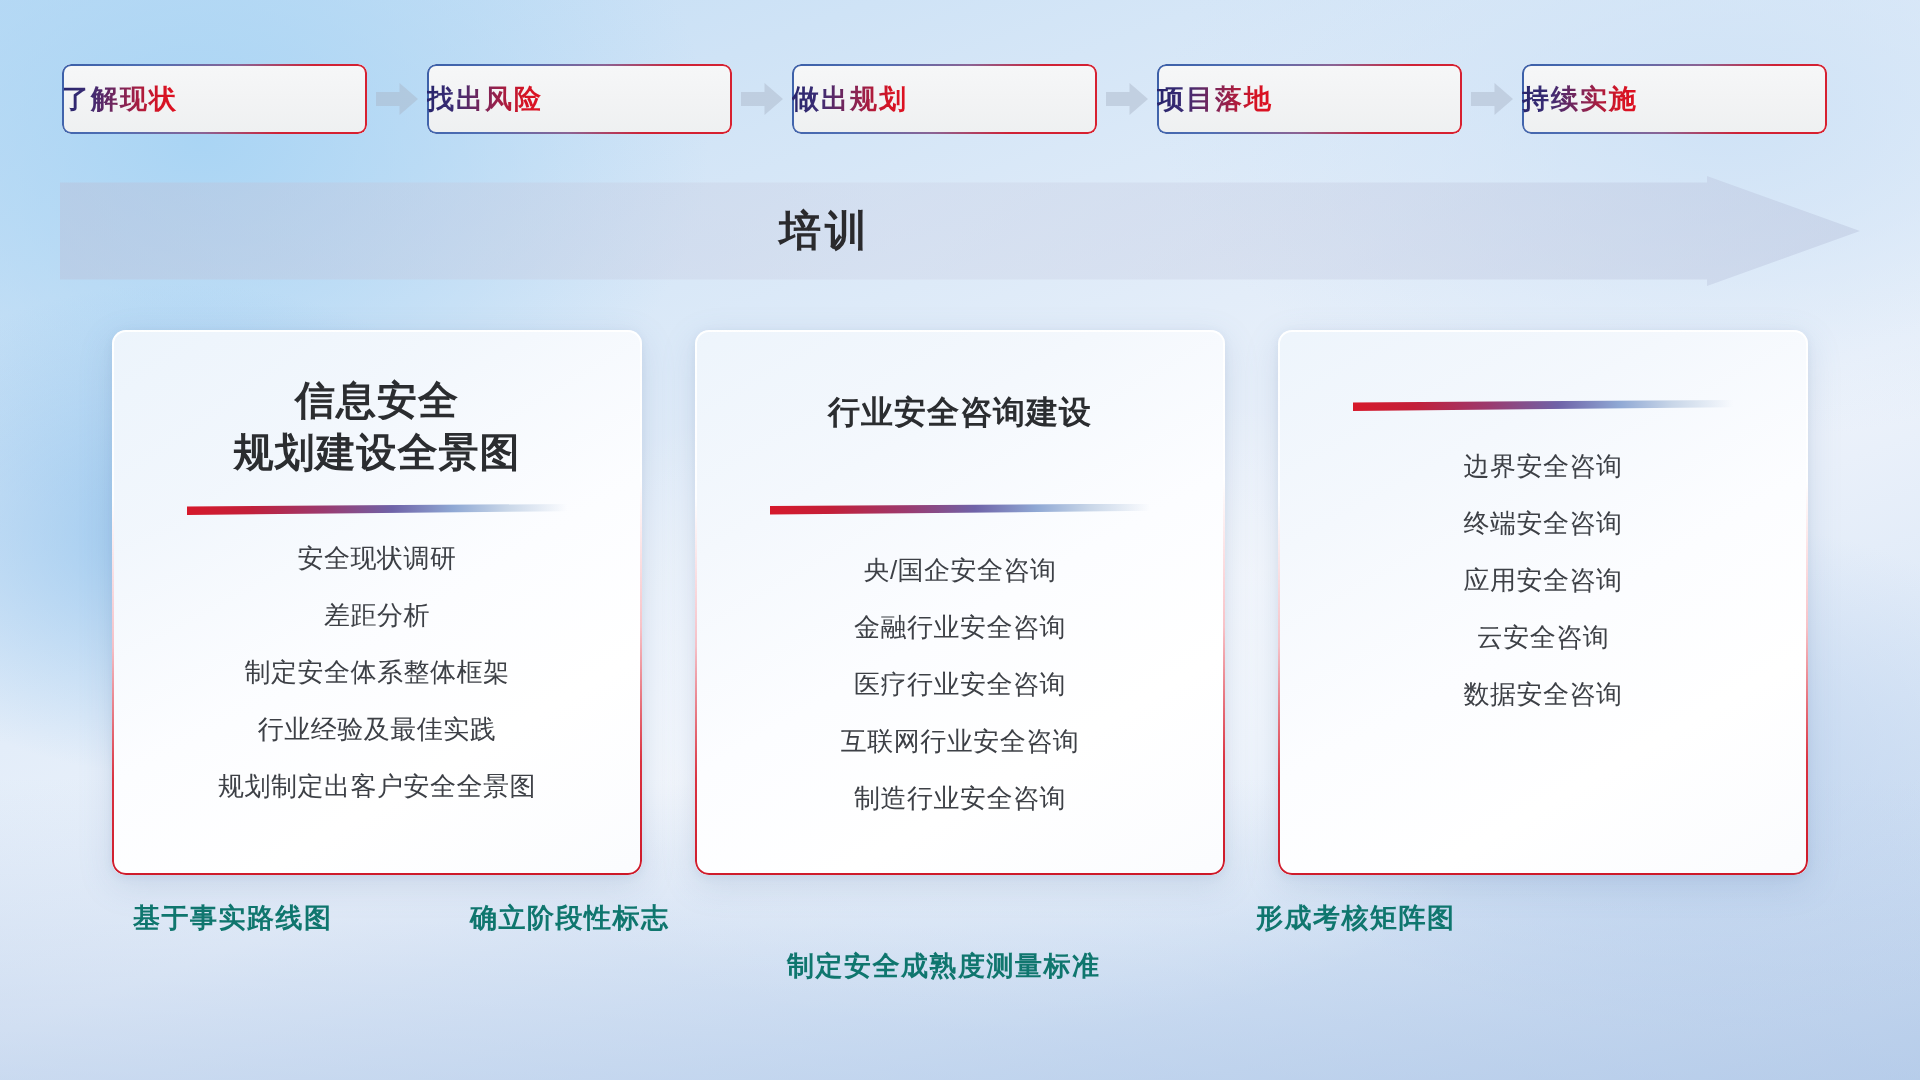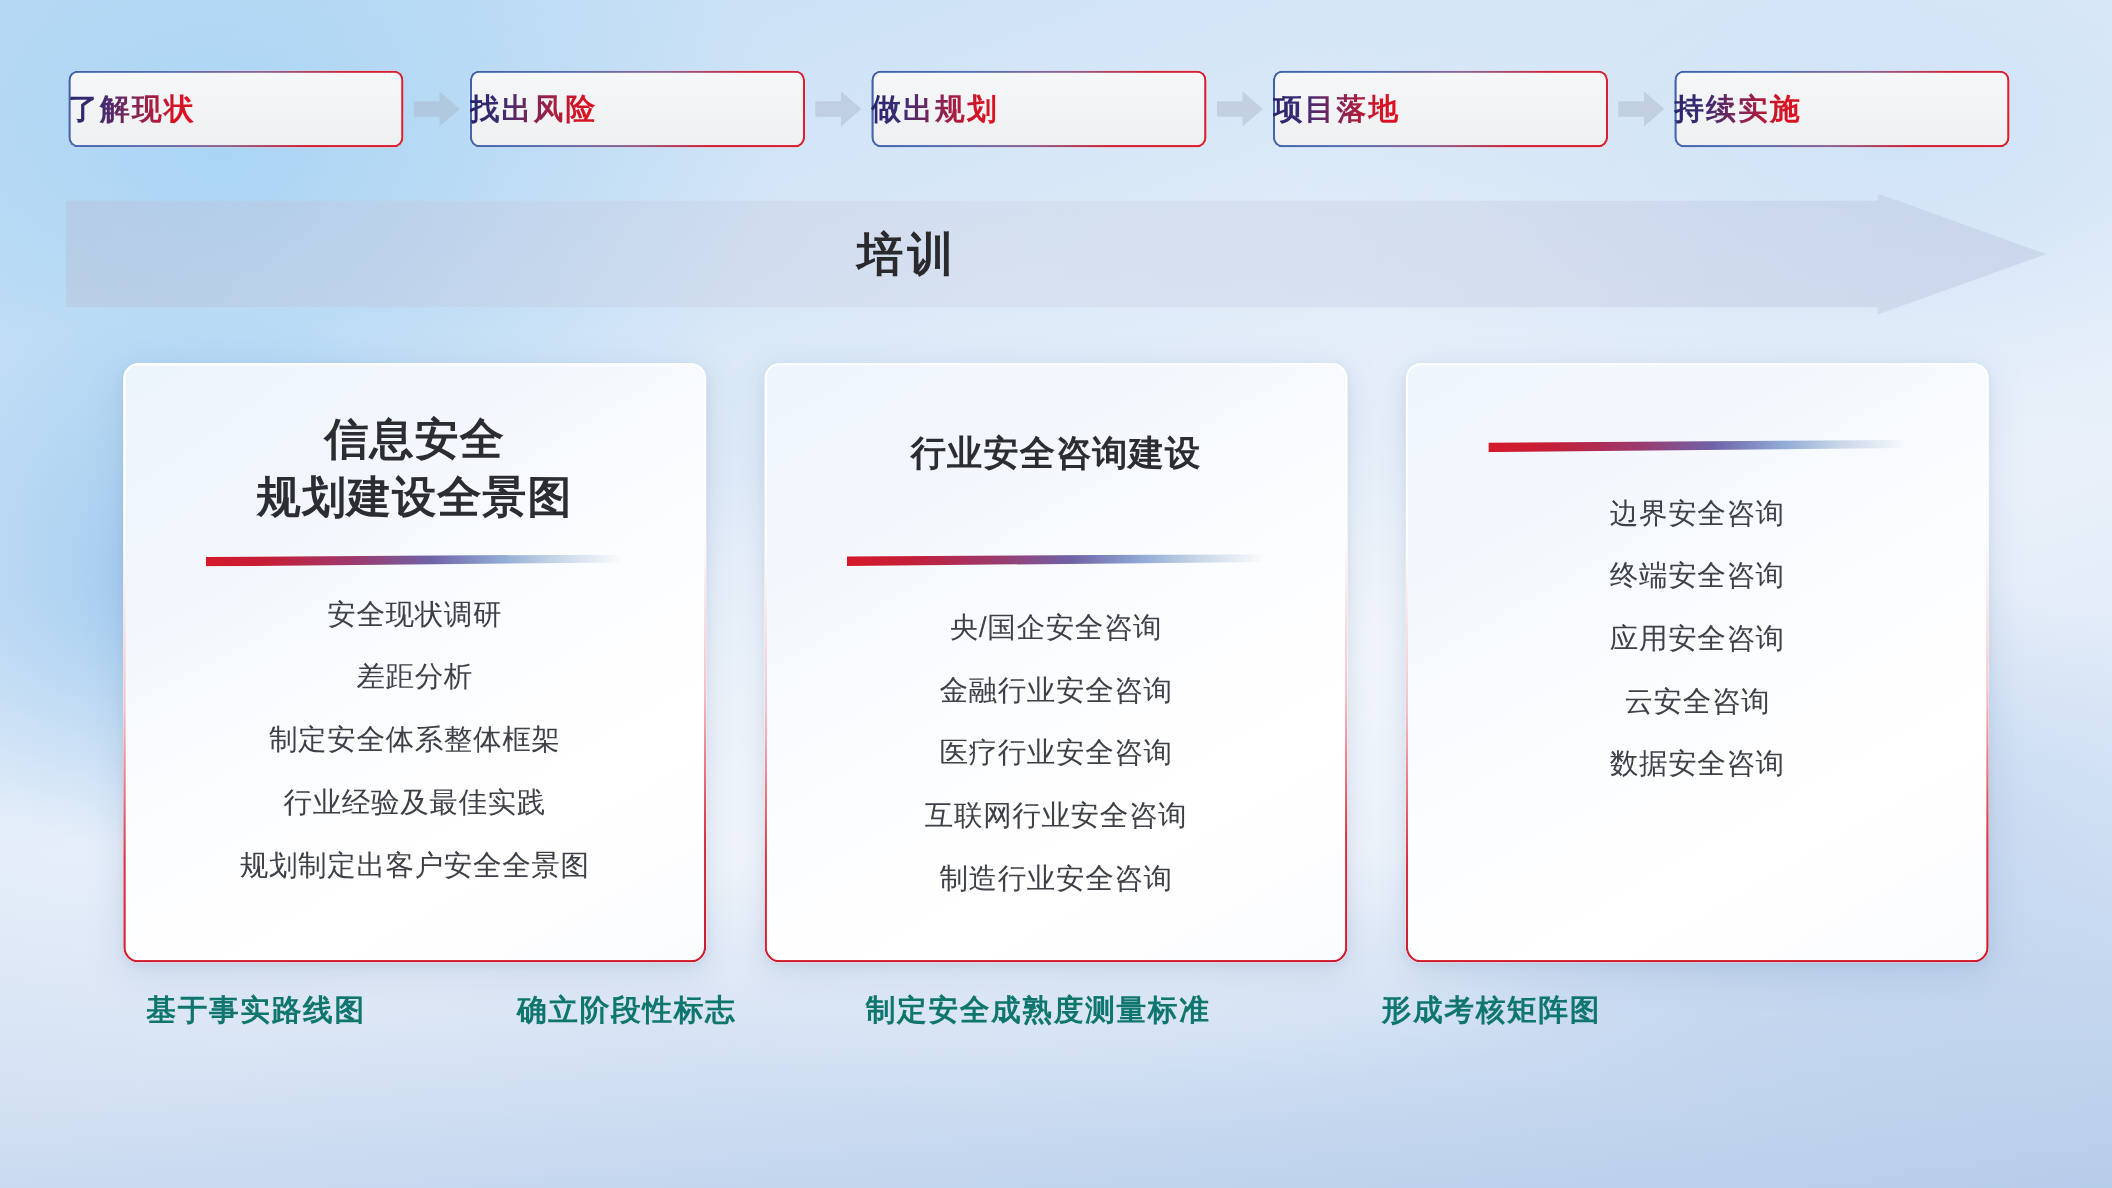--- a/index.html
+++ b/index.html
@@ -172,21 +172,21 @@
 
   
   .footnotes{position:absolute;left:0;top:900px;width:1920px;height:60px;z-index:7;}
   .footnote{
     position:absolute;top:0;
     font-size:27px;font-weight:bold;color:#0f766e;letter-spacing:1.5px;
     white-space:nowrap;
   }
   .fn-0{left:133px;}
   .fn-1{left:470px;}
-  .fn-2{left:787px;}
+  .fn-2{left:787px;margin-top:48px;}
   .fn-3{left:1256px;}
 </style>
 </head>
 <body>
 
 <div class="bg">
   <div class="bg-base"></div>
   <div class="bg-g1"></div>
   <div class="bg-g2"></div>
   <div class="bg-g3"></div>

